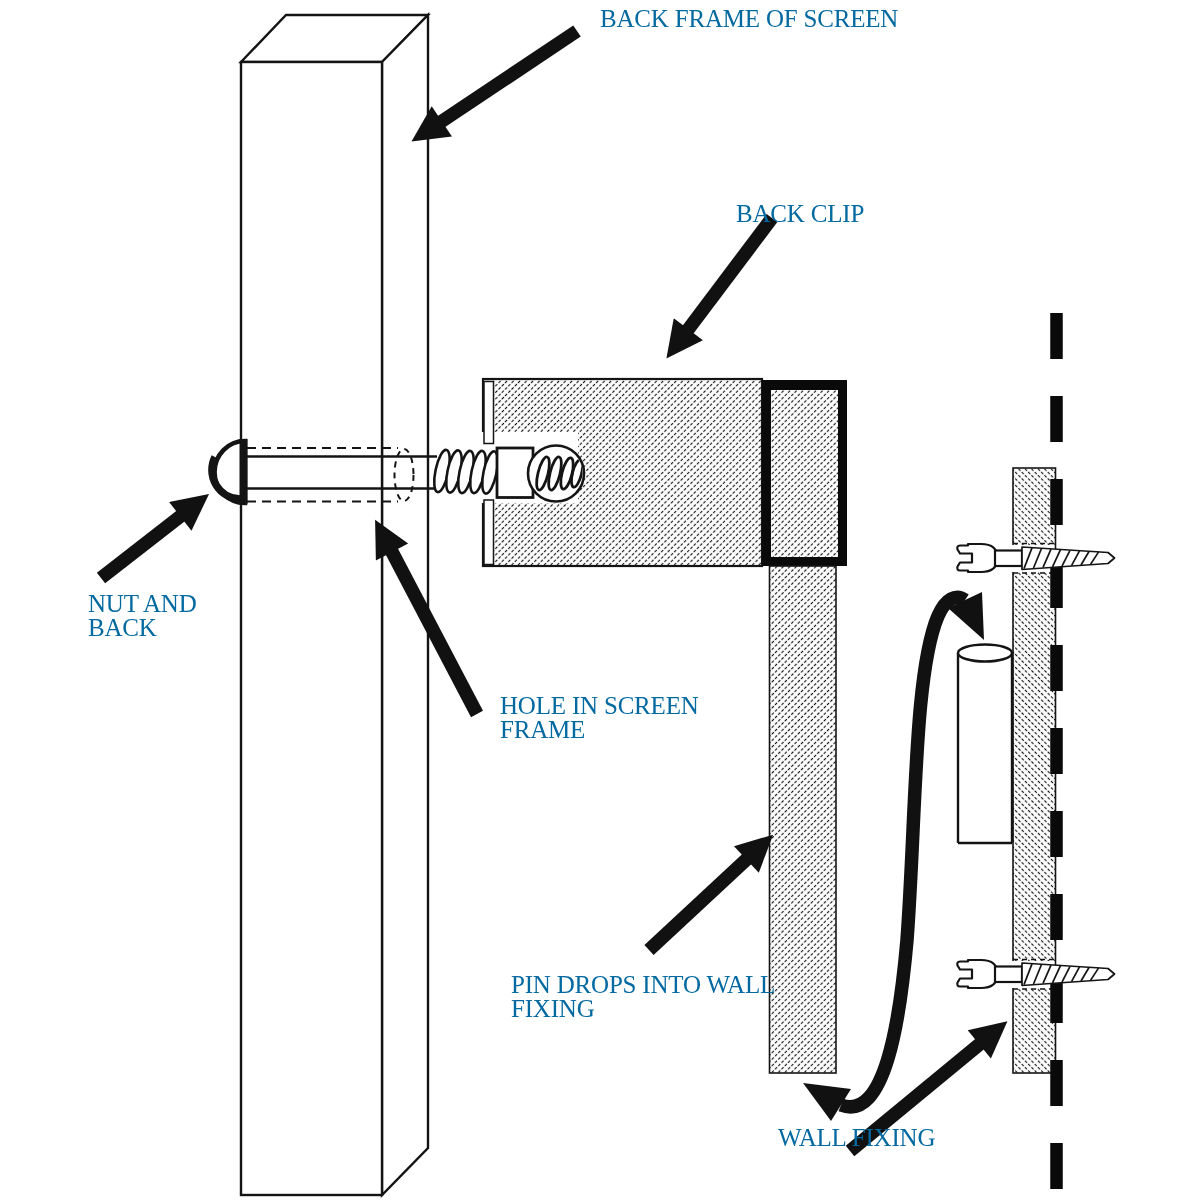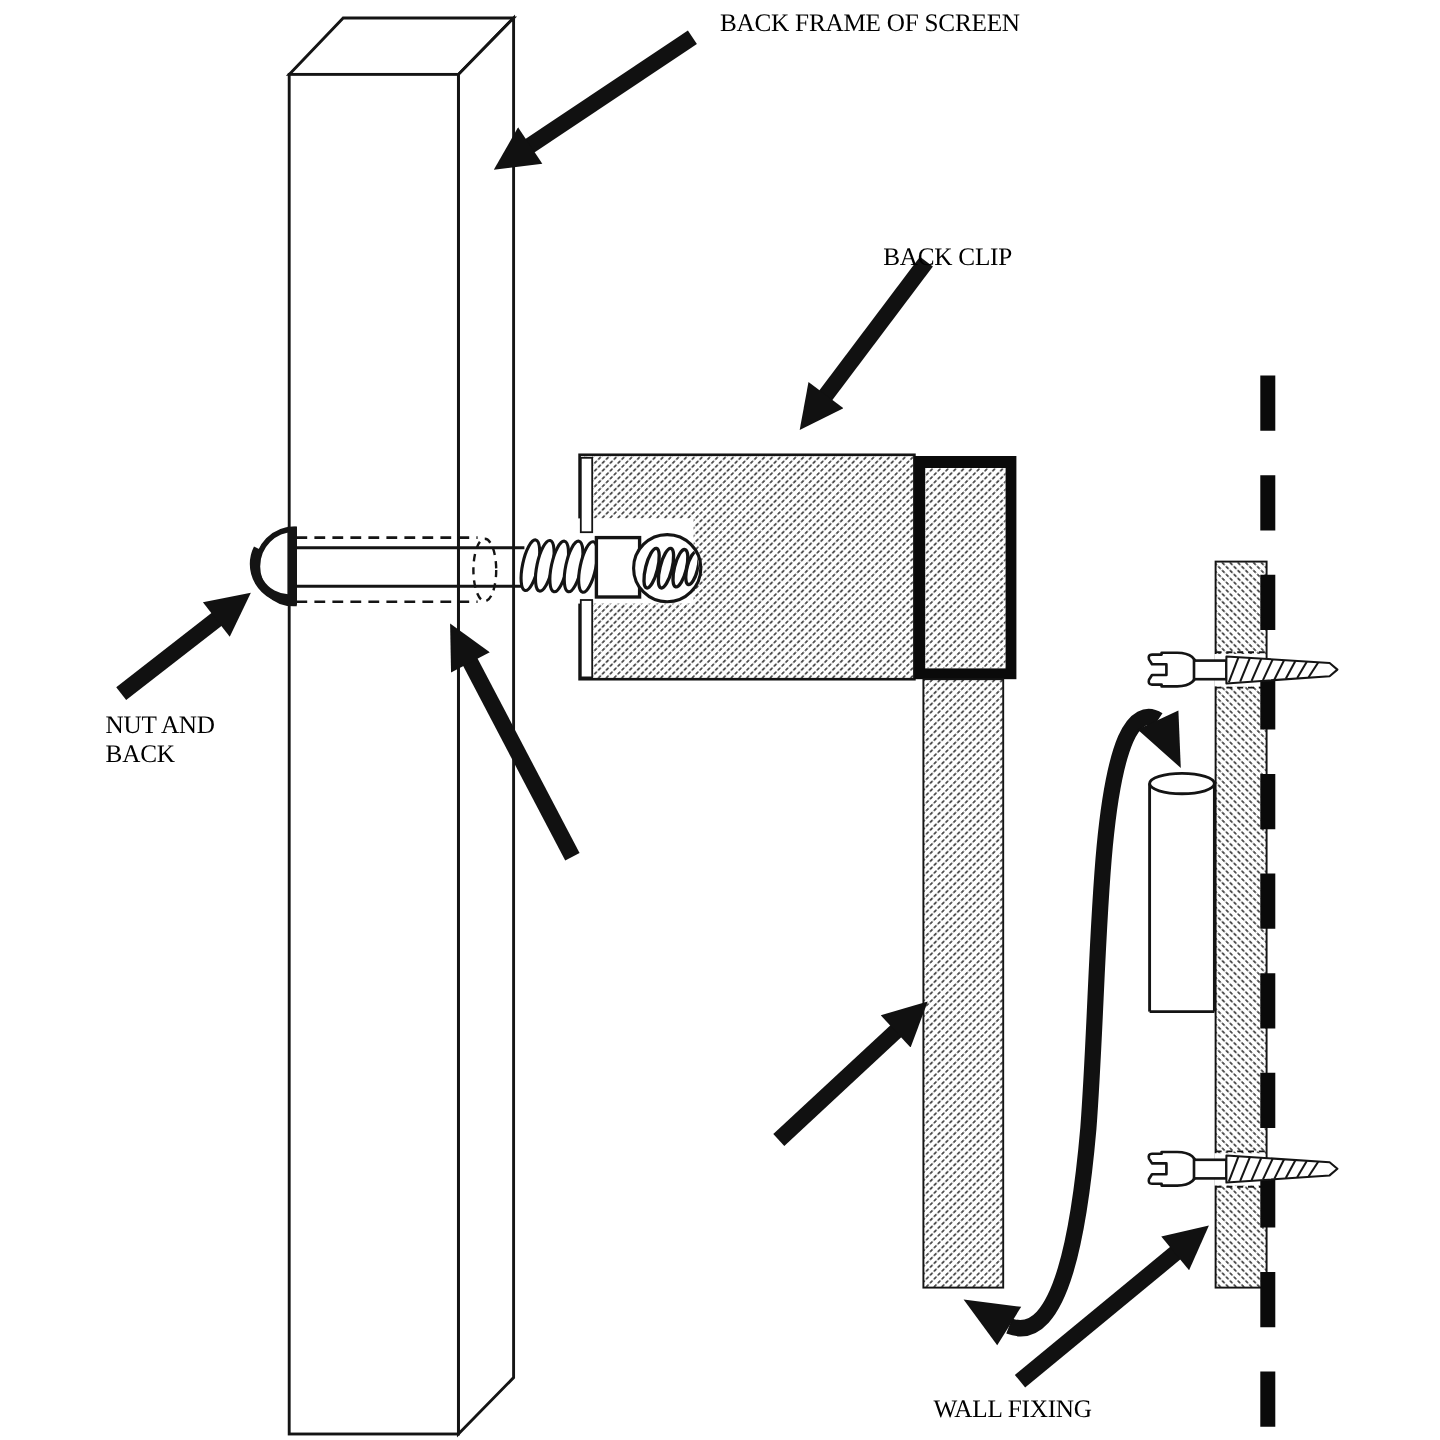--- a/index.html
+++ b/index.html
@@ -1,19 +1,19 @@
 <!DOCTYPE html>
 <html><head>
 <meta charset="utf-8">
 <style>
   html,body{margin:0;padding:0;background:#ffffff;}
   #stage{position:relative;width:1200px;height:1200px;background:#ffffff;overflow:hidden;
          font-family:"Liberation Serif", serif;}
   #diagram-svg{position:absolute;left:0;top:0;}
-  .lbl{position:absolute;font-size:21px;line-height:24px;color:#000000;
+  .lbl{position:absolute;font-size:25px;line-height:24px;color:#0369a1;
        white-space:pre-line;letter-spacing:-0.2px;}
 </style>
 </head>
 <body>
 
 <div id="stage">
 
 <svg id="diagram-svg" width="1200" height="1200" viewBox="0 0 1200 1200">
   <defs>
 
@@ -154,15 +154,19 @@
     <line x1="477" y1="714" x2="391" y2="550" marker-end="url(#ah)"></line>
     <line x1="649" y1="950" x2="748" y2="858" marker-end="url(#ah)"></line>
     <line x1="850" y1="1151" x2="981" y2="1043" marker-end="url(#ah)"></line>
   </g>
 </svg>
 
 <div class="lbl" style="left:600px;top:7px">BACK FRAME OF SCREEN</div>
 <div class="lbl" style="left:736px;top:202px">BACK CLIP</div>
 <div class="lbl" style="left:88px;top:592px">NUT AND
 BACK</div>
-<div class="lbl" style="left:778px;top:1162px">WALL FIXING</div>
+<div class="lbl" style="left:500px;top:694px">HOLE IN SCREEN
+FRAME</div>
+<div class="lbl" style="left:511px;top:973px">PIN DROPS INTO WALL
+FIXING</div>
+<div class="lbl" style="left:778px;top:1126px">WALL FIXING</div>
 
 </div>
 
 </body></html>

